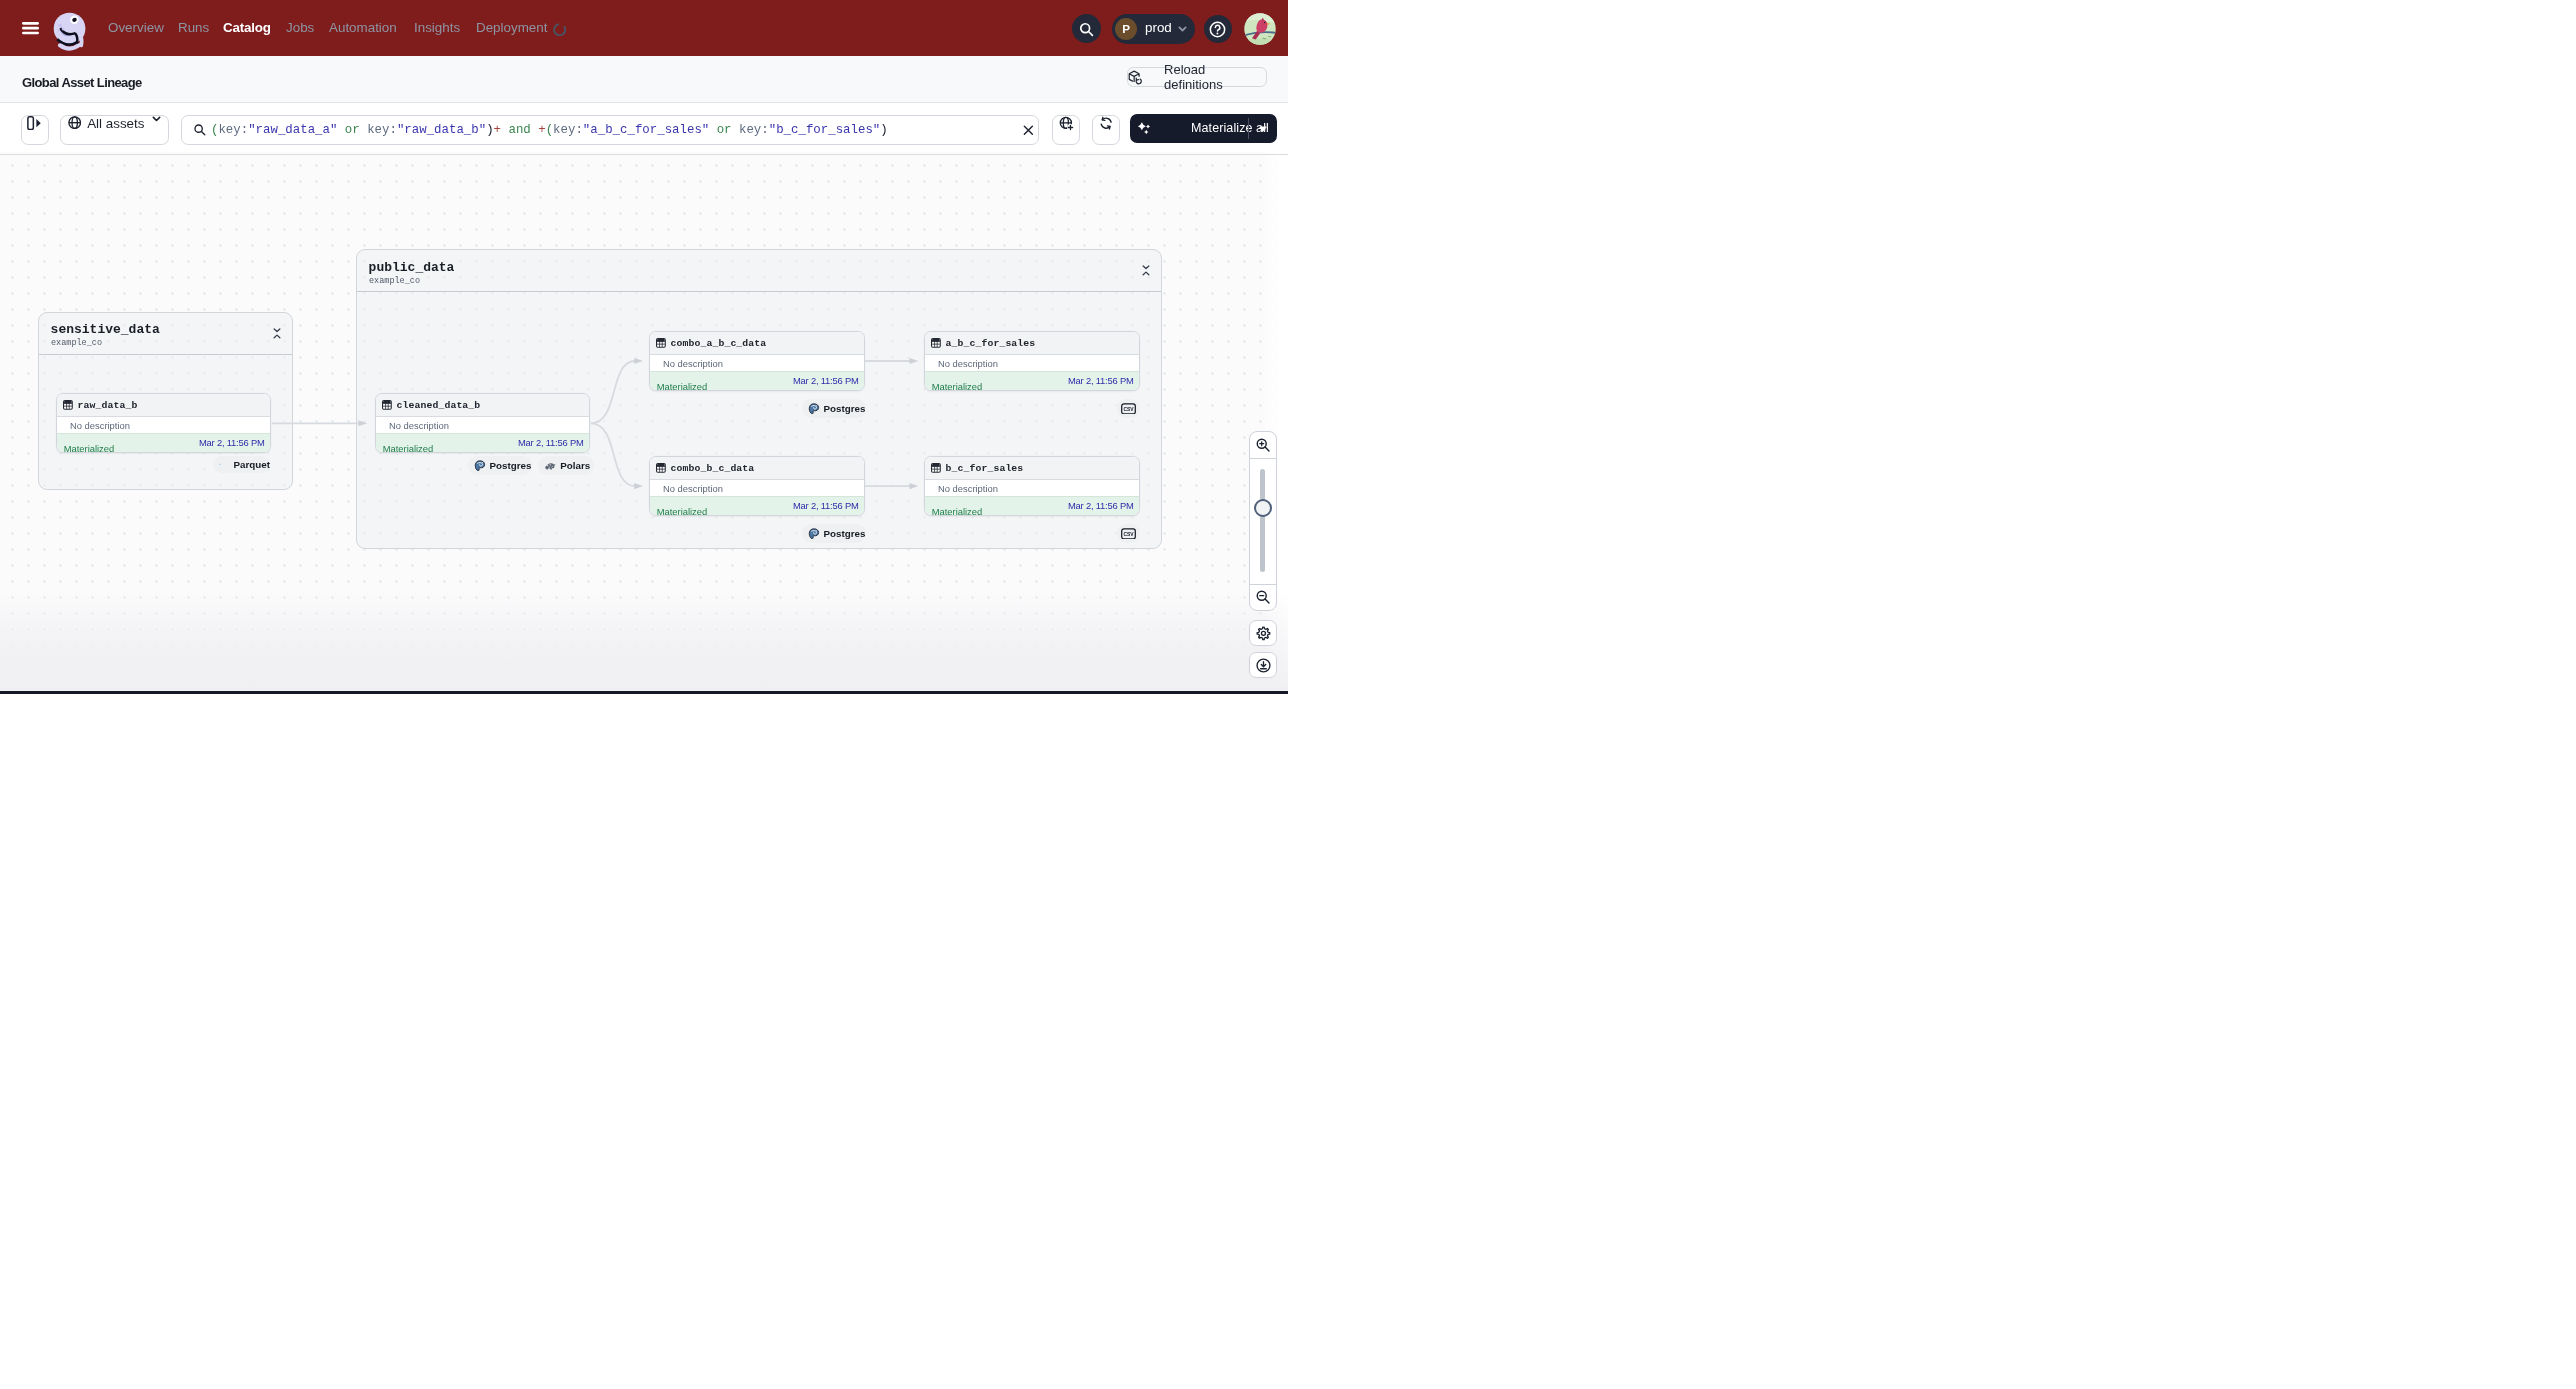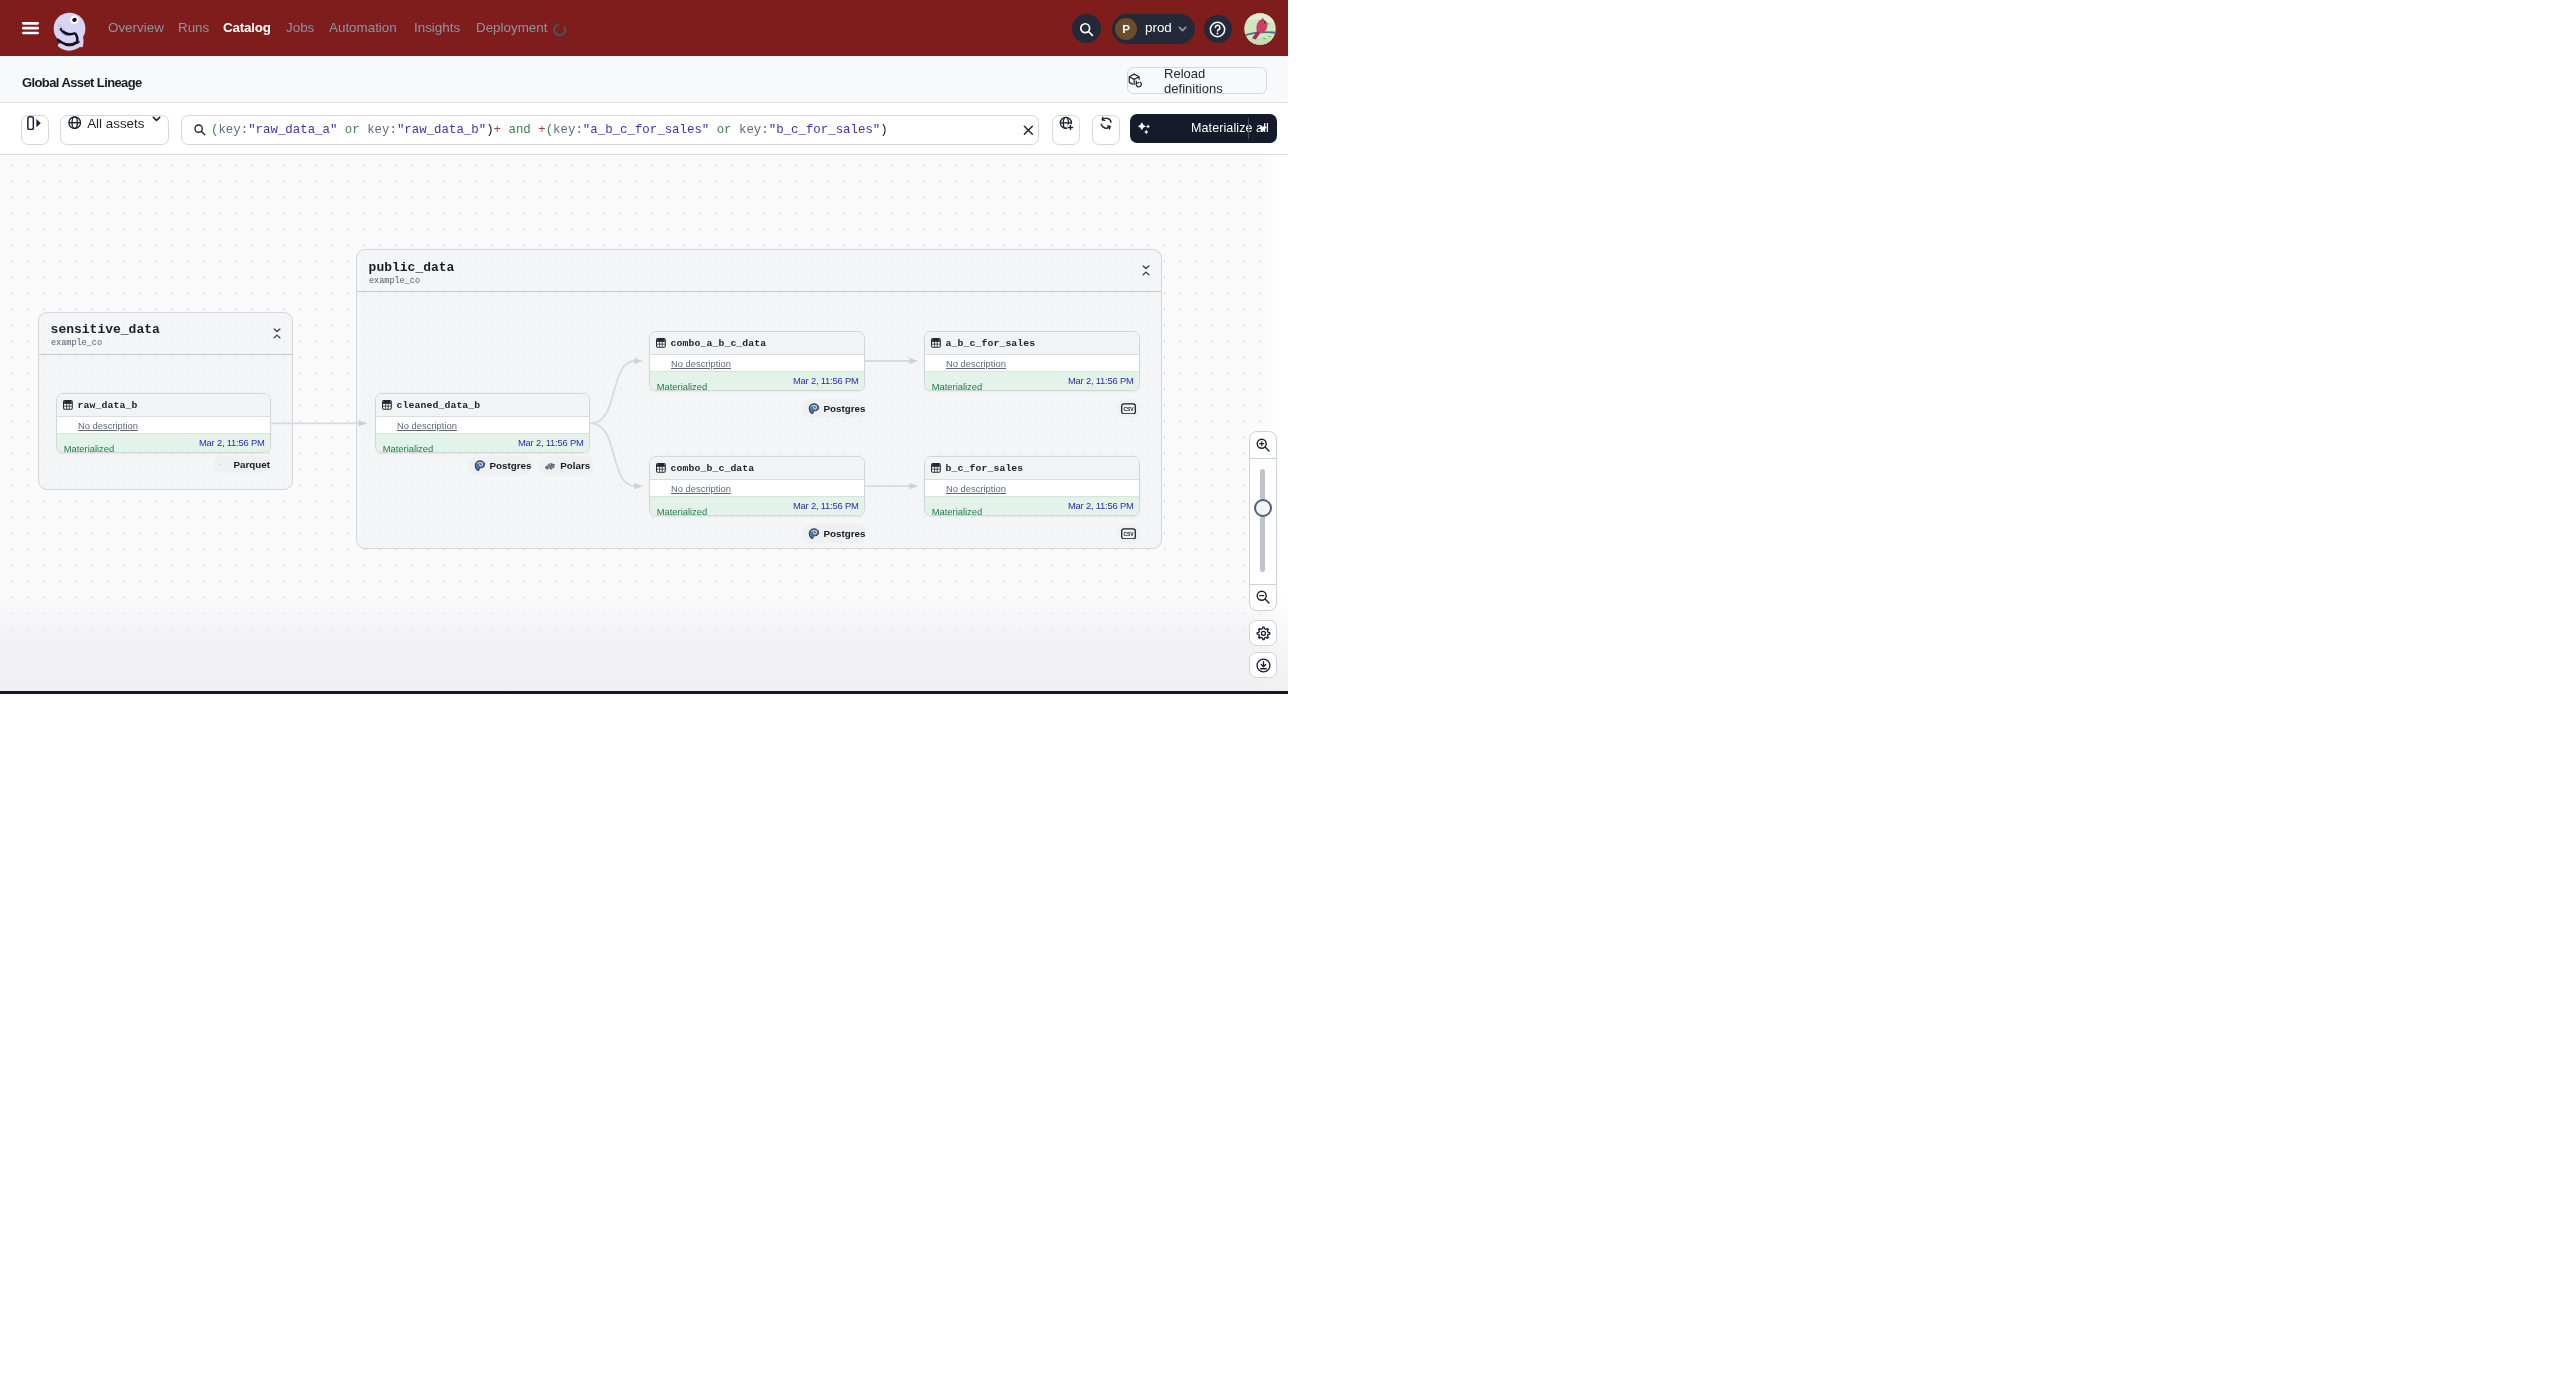--- a/index.html
+++ b/index.html
@@ -4,41 +4,41 @@
 <style>
   html,body{margin:0;padding:0;width:1288px;height:695px;overflow:hidden;background:#fff;
     font-family:"Liberation Sans",sans-serif;}
   *{box-sizing:border-box;}
   .abs{position:absolute;}
   #nav{position:absolute;left:0;top:0;width:1288px;height:56px;background:#7f1d1d;}
   .navitem{position:absolute;top:0;height:56px;line-height:56px;font-size:13.4px;color:#8d95a3;}
   .navitem.active{color:#fff;font-weight:600;letter-spacing:-0.2px;}
   #header{position:absolute;left:0;top:56px;width:1288px;height:47px;background:#f8f9fa;border-bottom:0.9px solid #e2e4e8;}
   #h1t{position:absolute;left:22px;top:14.3px;font-size:13px;font-weight:600;color:#191c24;letter-spacing:-0.6px;line-height:25px;}
-  #reloadbtn{position:absolute;left:1127px;top:67px;width:140px;height:27px;border:0.9px solid #d5d9de;border-radius:6.3px;
+  #reloadbtn{position:absolute;left:1127px;top:67px;width:140px;height:20px;border:0.9px solid #d5d9de;border-radius:6.3px;
     background:#f8f9fa;display:flex;align-items:center;justify-content:center;gap:22px;
     font-size:13px;font-weight:500;color:#232834;}
   #filterbar{position:absolute;left:0;top:103px;width:1288px;height:51px;background:#fff;border-bottom:0.9px solid #dadde2;}
   .fbtn{position:absolute;top:115px;height:30px;background:#fff;border:0.9px solid #d3d7dd;border-radius:7.2px;
     display:flex;justify-content:center;}
   #canvas{position:absolute;left:0;top:152px;width:1288px;height:539px;overflow:hidden;
     background-image:radial-gradient(circle at center,#cfd3da 0.6px,rgba(207,211,218,0) 0.9px);
     background-size:16px 16px;background-position:4.5px 5.4px;background-color:#fbfbfc;}
   #canvasfadeR{position:absolute;right:0;top:0;width:27px;height:539px;background:linear-gradient(90deg,rgba(255,255,255,0),#ffffff);}
   #canvasfadeB{position:absolute;left:0;bottom:0;width:1288px;height:98px;background:linear-gradient(180deg,rgba(241,241,244,0),#f0f0f3);}
   .group{position:absolute;background:rgba(238,240,243,0.55);border:1.3px solid #d2d6db;border-radius:9px;}
   .ghead{position:absolute;left:0;top:0;right:0;height:42px;border-bottom:0.9px solid #c6cbd2;}
   .gtitle{position:absolute;left:11.6px;top:8.5px;font-family:"Liberation Mono",monospace;font-weight:700;font-size:13px;color:#1a1e27;}
   .gsub{position:absolute;left:12px;top:24.6px;font-family:"Liberation Mono",monospace;font-size:8.5px;color:#505a69;}
   .node{position:absolute;background:#fff;border:0.9px solid #d2d6dc;border-radius:7.2px;box-shadow:0 0.9px 1.8px rgba(20,30,50,0.06);}
   .nhead{position:absolute;left:0;top:0;right:0;height:23px;background:#f2f3f5;border-bottom:0.9px solid #d8dbe0;
     border-radius:6.3px 6.3px 0 0;display:flex;align-items:center;padding-left:6.3px;gap:4.5px;}
   .nname{font-family:"Liberation Mono",monospace;font-weight:700;font-size:9.8px;color:#21252e;letter-spacing:0.1px;}
-  .ndesc{position:absolute;left:0;top:23px;right:0;height:18.3px;line-height:18.3px;padding-left:21px;
-    font-size:9.4px;color:#5d6878;text-decoration:underline;}
+  .ndesc{position:absolute;left:0;top:23px;right:0;height:18.3px;line-height:18.3px;padding-left:13px;
+    font-size:9.4px;color:#5d6878;}
   .ngreen{position:absolute;left:0;bottom:0;right:0;height:19px;background:#e4f3ea;border-radius:0 0 6.3px 6.3px;
     border-top:0.9px solid #d4e6da;}
   .nmat{position:absolute;left:6.7px;top:9px;font-size:9.4px;color:#1f7d4a;}
   .ntime{position:absolute;right:5.4px;top:3.1px;font-size:9.4px;letter-spacing:-0.2px;color:#2e2ca8;}
   .badge{position:absolute;background:#eef0f2;border-radius:9.4px;display:flex;align-items:center;
     font-size:9.8px;font-weight:700;color:#171b24;}
   .rbtn{position:absolute;left:1249px;width:28px;background:#fff;border:0.9px solid #ced3d9;border-radius:7.2px;
     display:flex;align-items:center;justify-content:center;}
   #footer{position:absolute;left:0;top:691px;width:1288px;height:3.1px;background:#161927;}
   .mono{font-family:"Liberation Mono",monospace;}

